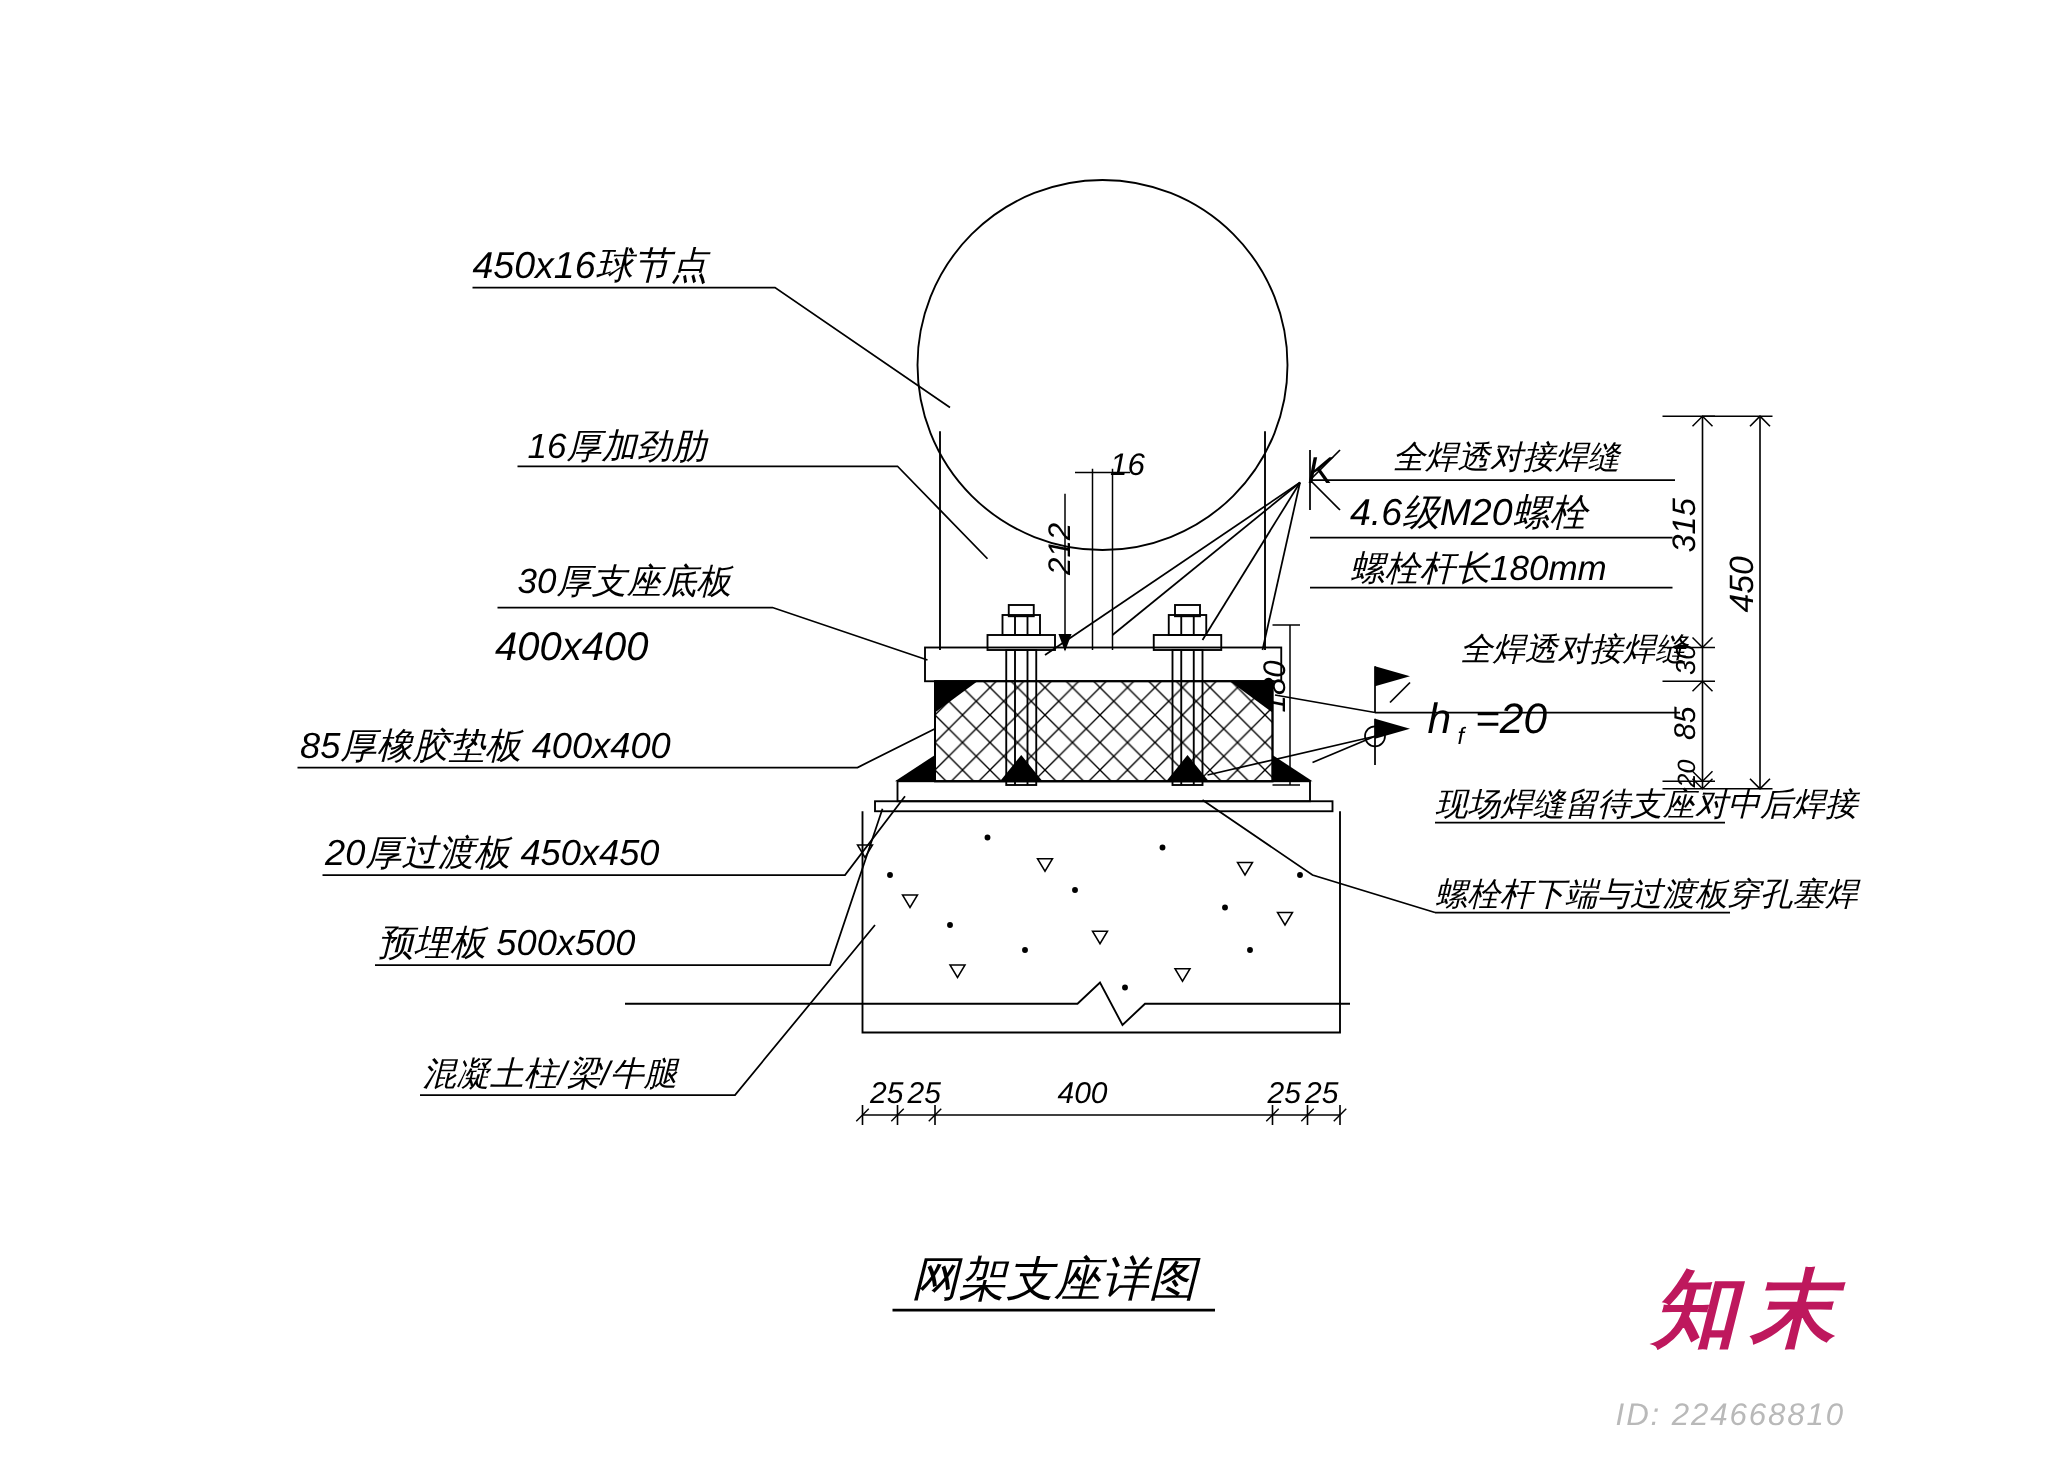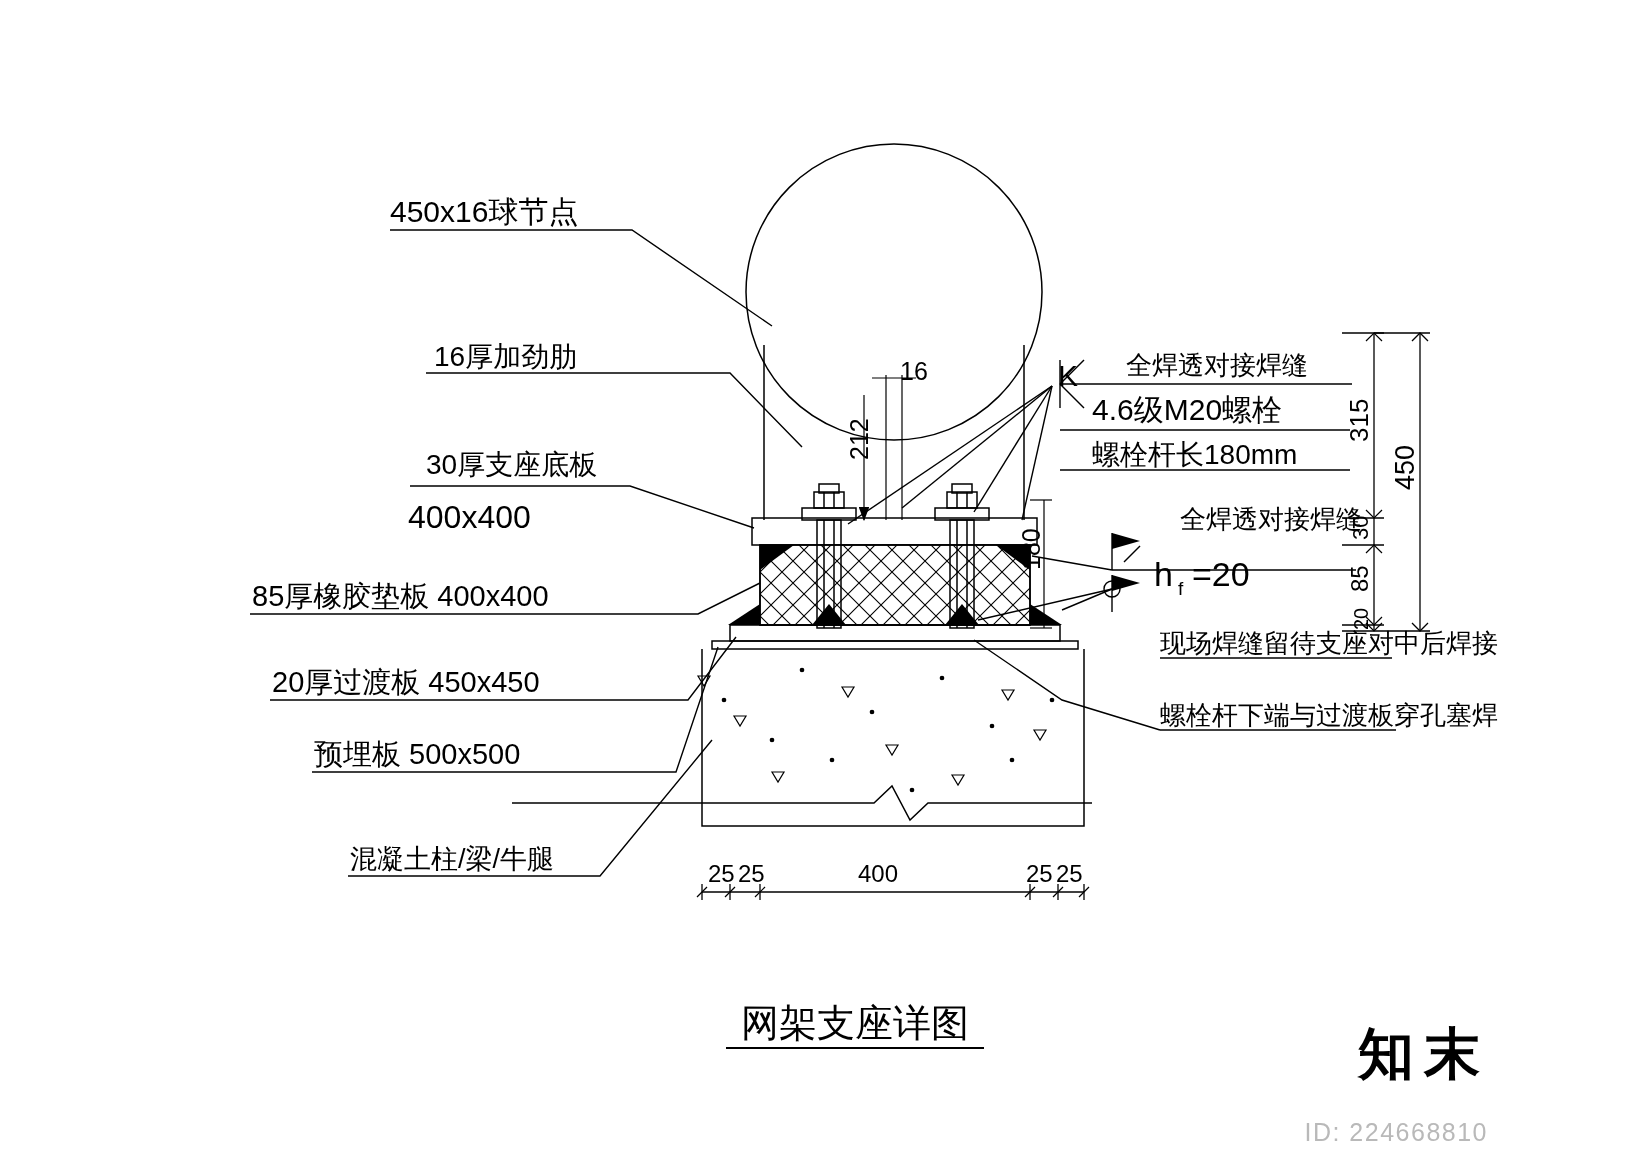--- a/index.html
+++ b/index.html
@@ -1,22 +1,22 @@
 <!DOCTYPE html>
 <html><head>
 <meta charset="utf-8">
 <style>
   html,body{margin:0;padding:0;background:#ffffff;}
   body{width:1640px;height:1171px;position:relative;overflow:hidden;
        font-family:"Liberation Sans", sans-serif;color:#000;}
-  #sheet{position:absolute;left:12px;top:0;width:1506px;height:1171px;}
+  #sheet{position:absolute;left:0;top:0;width:1506px;height:1171px;font-style:italic;}
   svg{position:absolute;left:0;top:0;}
   .cad-text{font-family:"Liberation Sans", sans-serif;fill:#000;}
-  .wm{position:absolute;right:28px;bottom:78px;font-size:56px;letter-spacing:10px;
-      color:#000000;font-family:"Liberation Serif",serif;font-weight:bold;user-select:none;}
+  .wm{position:absolute;right:28px;bottom:78px;font-size:68px;letter-spacing:10px;
+      color:#be185d;font-family:"Liberation Serif",serif;font-weight:bold;user-select:none;}
   .wmid{position:absolute;right:30px;bottom:24px;font-size:25px;color:#b9b9b9;
       letter-spacing:1.5px;font-family:"Liberation Sans",sans-serif;}
 </style>
 </head>
 <body>
 
 <div id="sheet">
 
 <svg width="1640" height="1171" viewBox="0 0 1640 1171">
   <defs>

